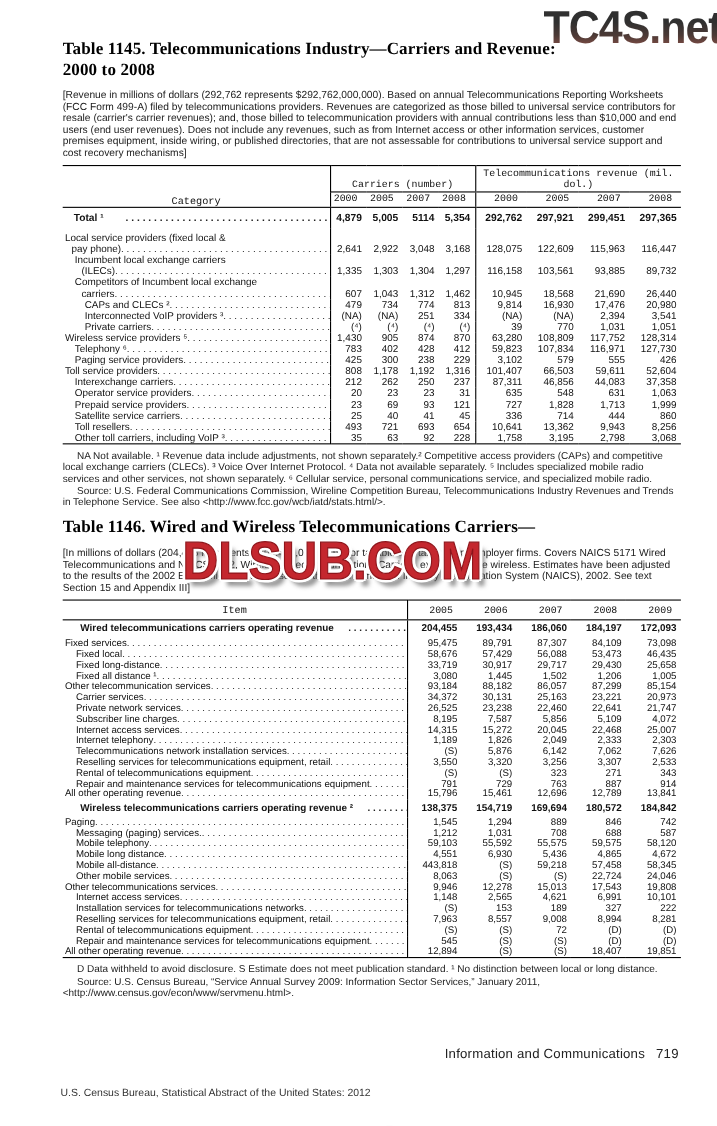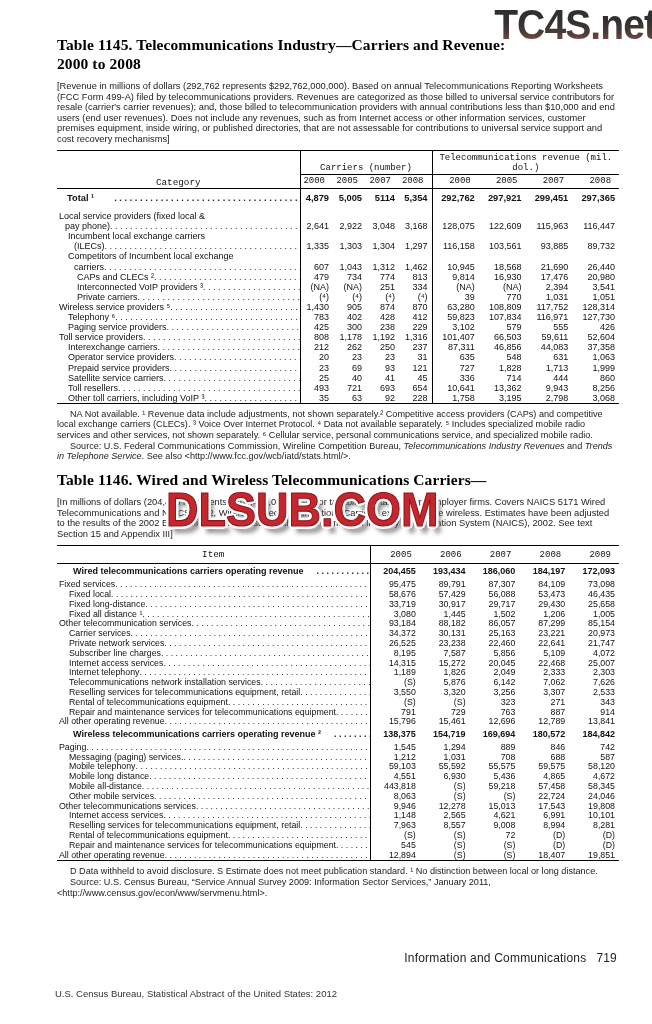--- a/index.html
+++ b/index.html
@@ -53,21 +53,21 @@
   #t1146 .ind1 .lbl-flex { padding-left:12px; }
   #t1146 tr.bold td { font-weight:bold; font-size:9px; padding-top:3px; padding-bottom:3px; }
   #t1146 tr.bold .lbl-flex { padding-left:16px;gap:13px; }
   #t1146 .item-th { text-align:center; border-bottom:1.4px solid #000; padding:3px 0; font-size:9.3px; }
   #t1146 .yr { border-bottom:1.4px solid #000; padding:3px 8px 3px 0; }
 
   
   .footnotes { margin-top:5px; width:560px; font-size:9.1px; line-height:10.6px; color:#1b1b1b; }
   .footnotes p { text-indent:13px; }
   .footnotes p.noindent { text-indent:0; }
-  .footnotes .it { font-style:italic; }
+  .footnotes .it { }
 
   
   .footer-right { position:absolute; top:951px; right:35px; font-size:12px; color:#222;
                   letter-spacing:.2px; }
   .footer-right .pgnum { padding-left:10px; }
   .footer-left { position:absolute; top:988px; left:55px; font-size:9.5px; color:#333; }
 
   
   .wm { position:absolute; font-weight:bold; pointer-events:none; }
   .wm-top { top:1px; right:-4px; font-size:42px; letter-spacing:-1px;
@@ -762,20 +762,33 @@
             </td>
             <td class="num vline">1,148</td>
             <td class="num">2,565</td>
             <td class="num">4,621</td>
             <td class="num">6,991</td>
             <td class="num">10,101</td>
           </tr>
           <tr>
             <td class="lbl-cell ind1">
               <div class="lbl-flex">
+                <span class="lbl-text">Installation services for telecommunications networks</span>
+                <span class="dots"></span>
+              </div>
+            </td>
+            <td class="num vline">(S)</td>
+            <td class="num">153</td>
+            <td class="num">189</td>
+            <td class="num">327</td>
+            <td class="num">222</td>
+          </tr>
+          <tr>
+            <td class="lbl-cell ind1">
+              <div class="lbl-flex">
                 <span class="lbl-text">Reselling services for telecommunications equipment, retail</span>
                 <span class="dots"></span>
               </div>
             </td>
             <td class="num vline">7,963</td>
             <td class="num">8,557</td>
             <td class="num">9,008</td>
             <td class="num">8,994</td>
             <td class="num">8,281</td>
           </tr>

